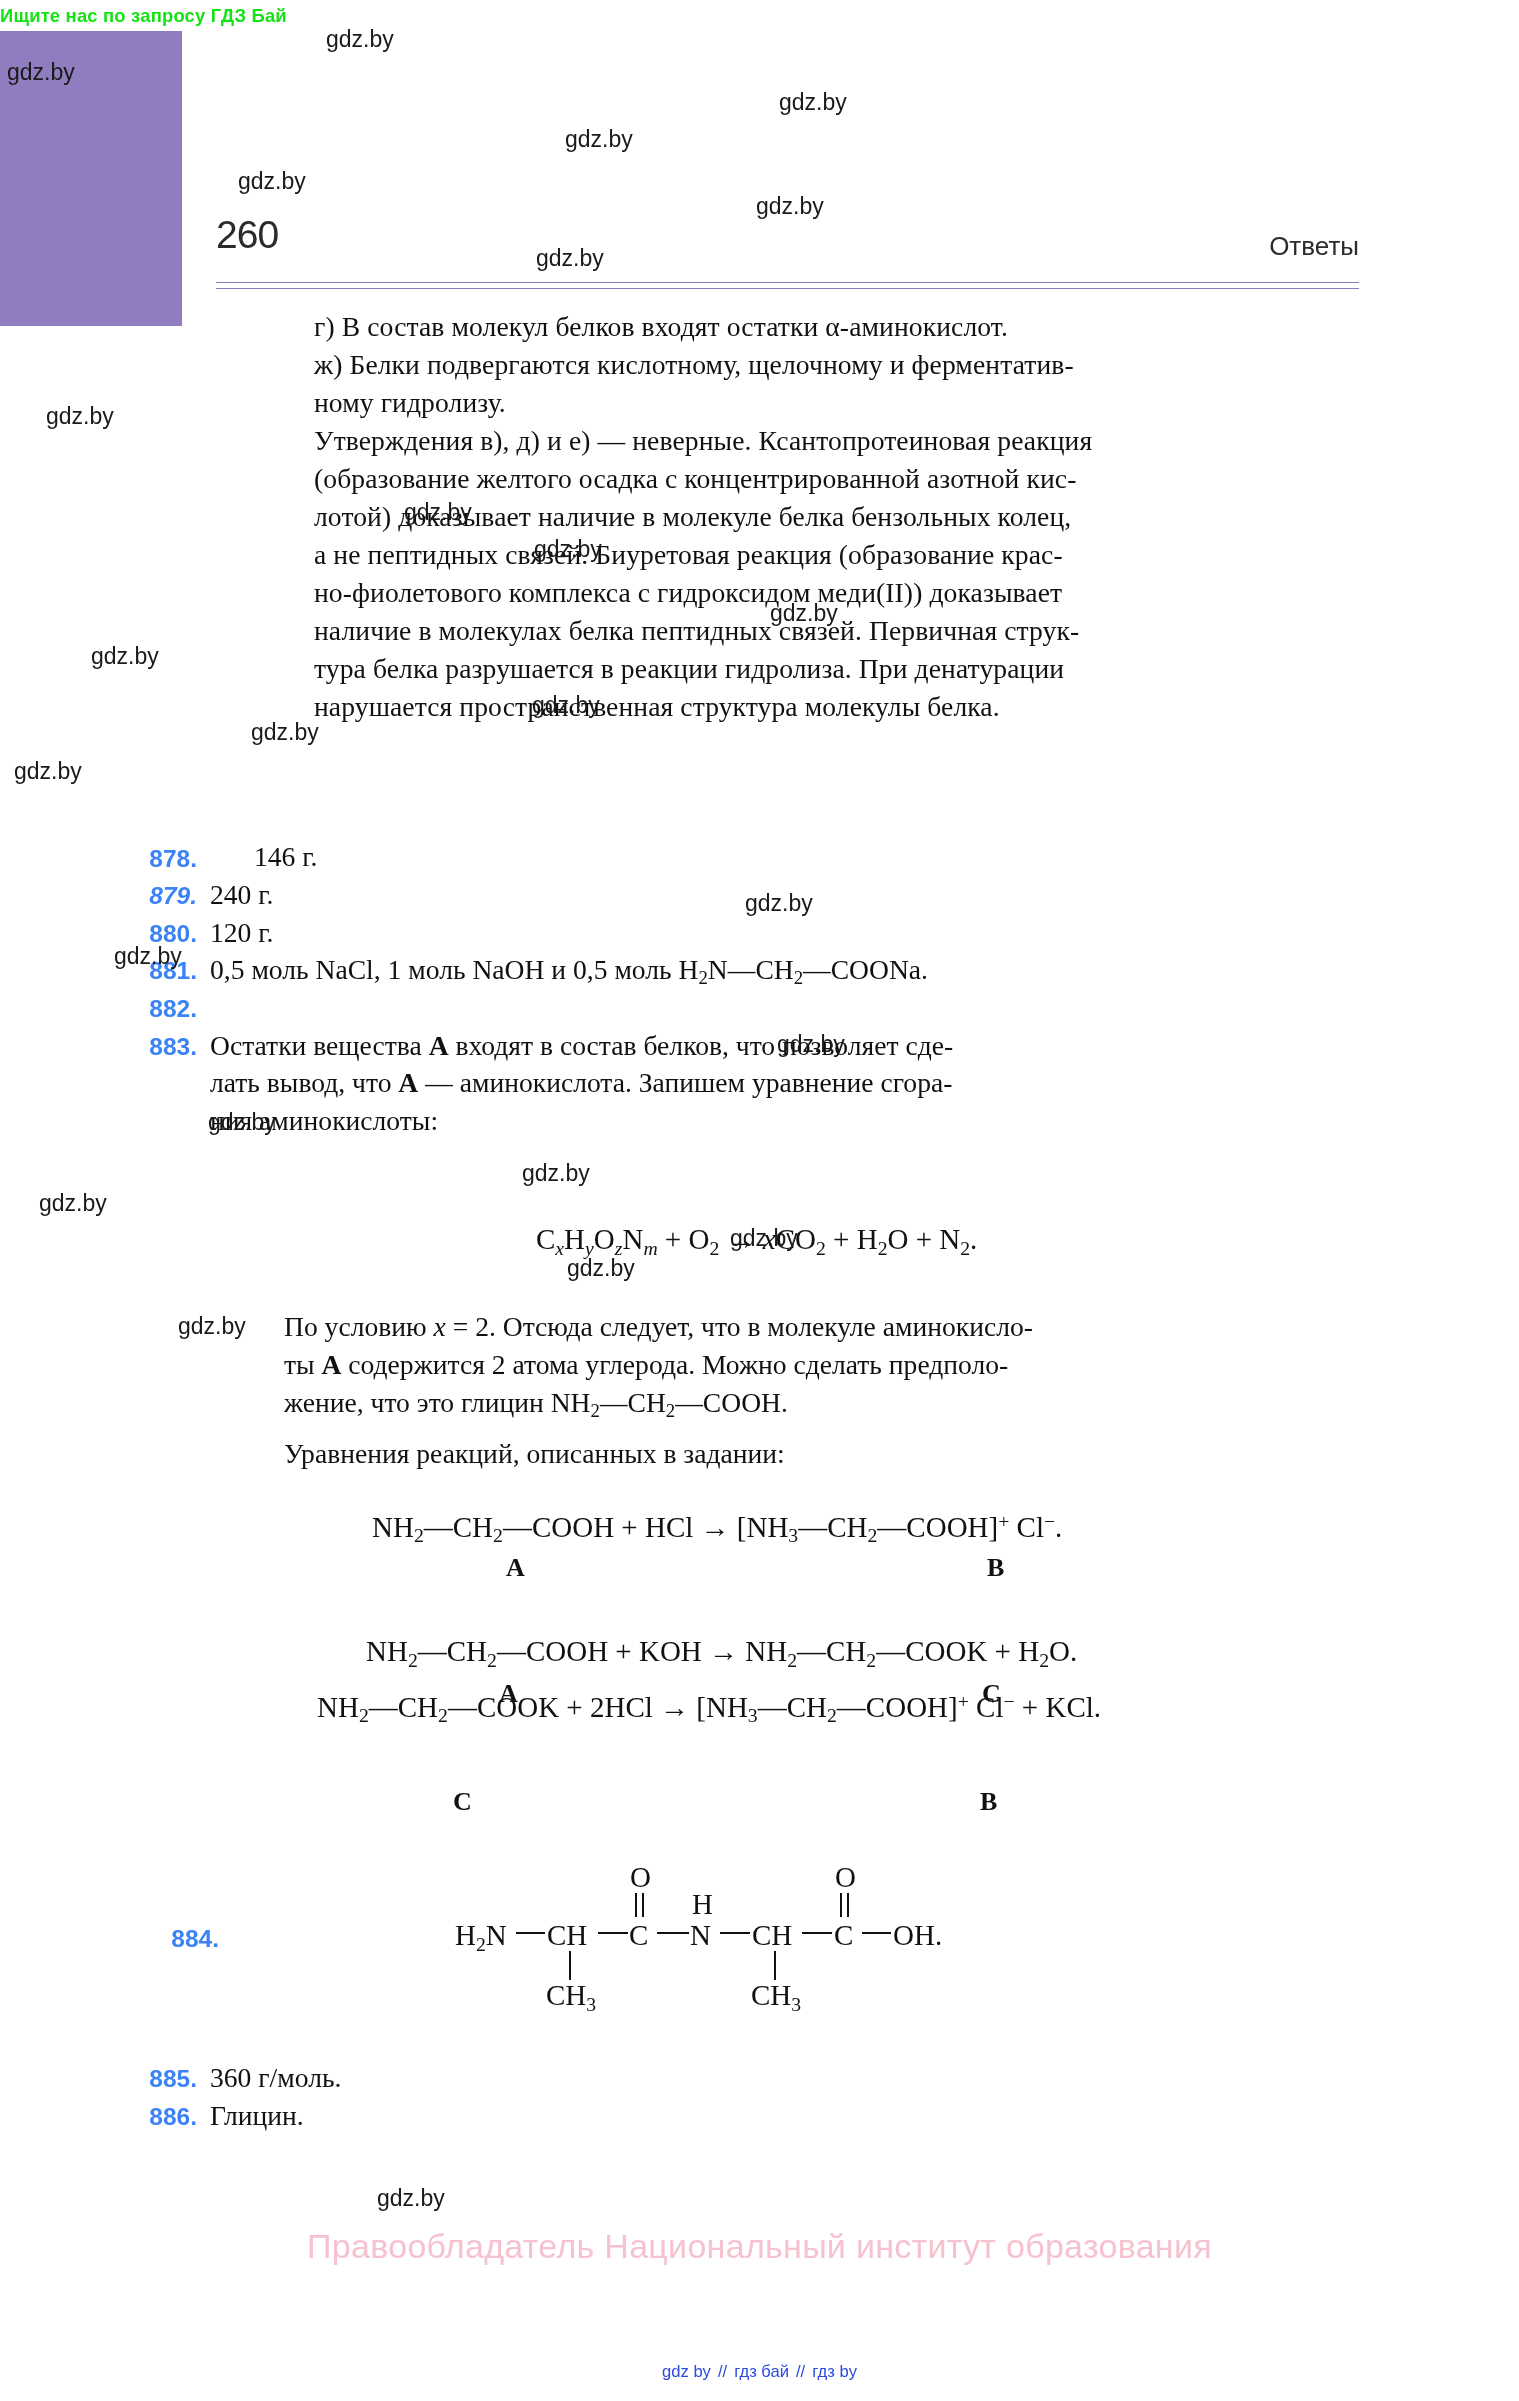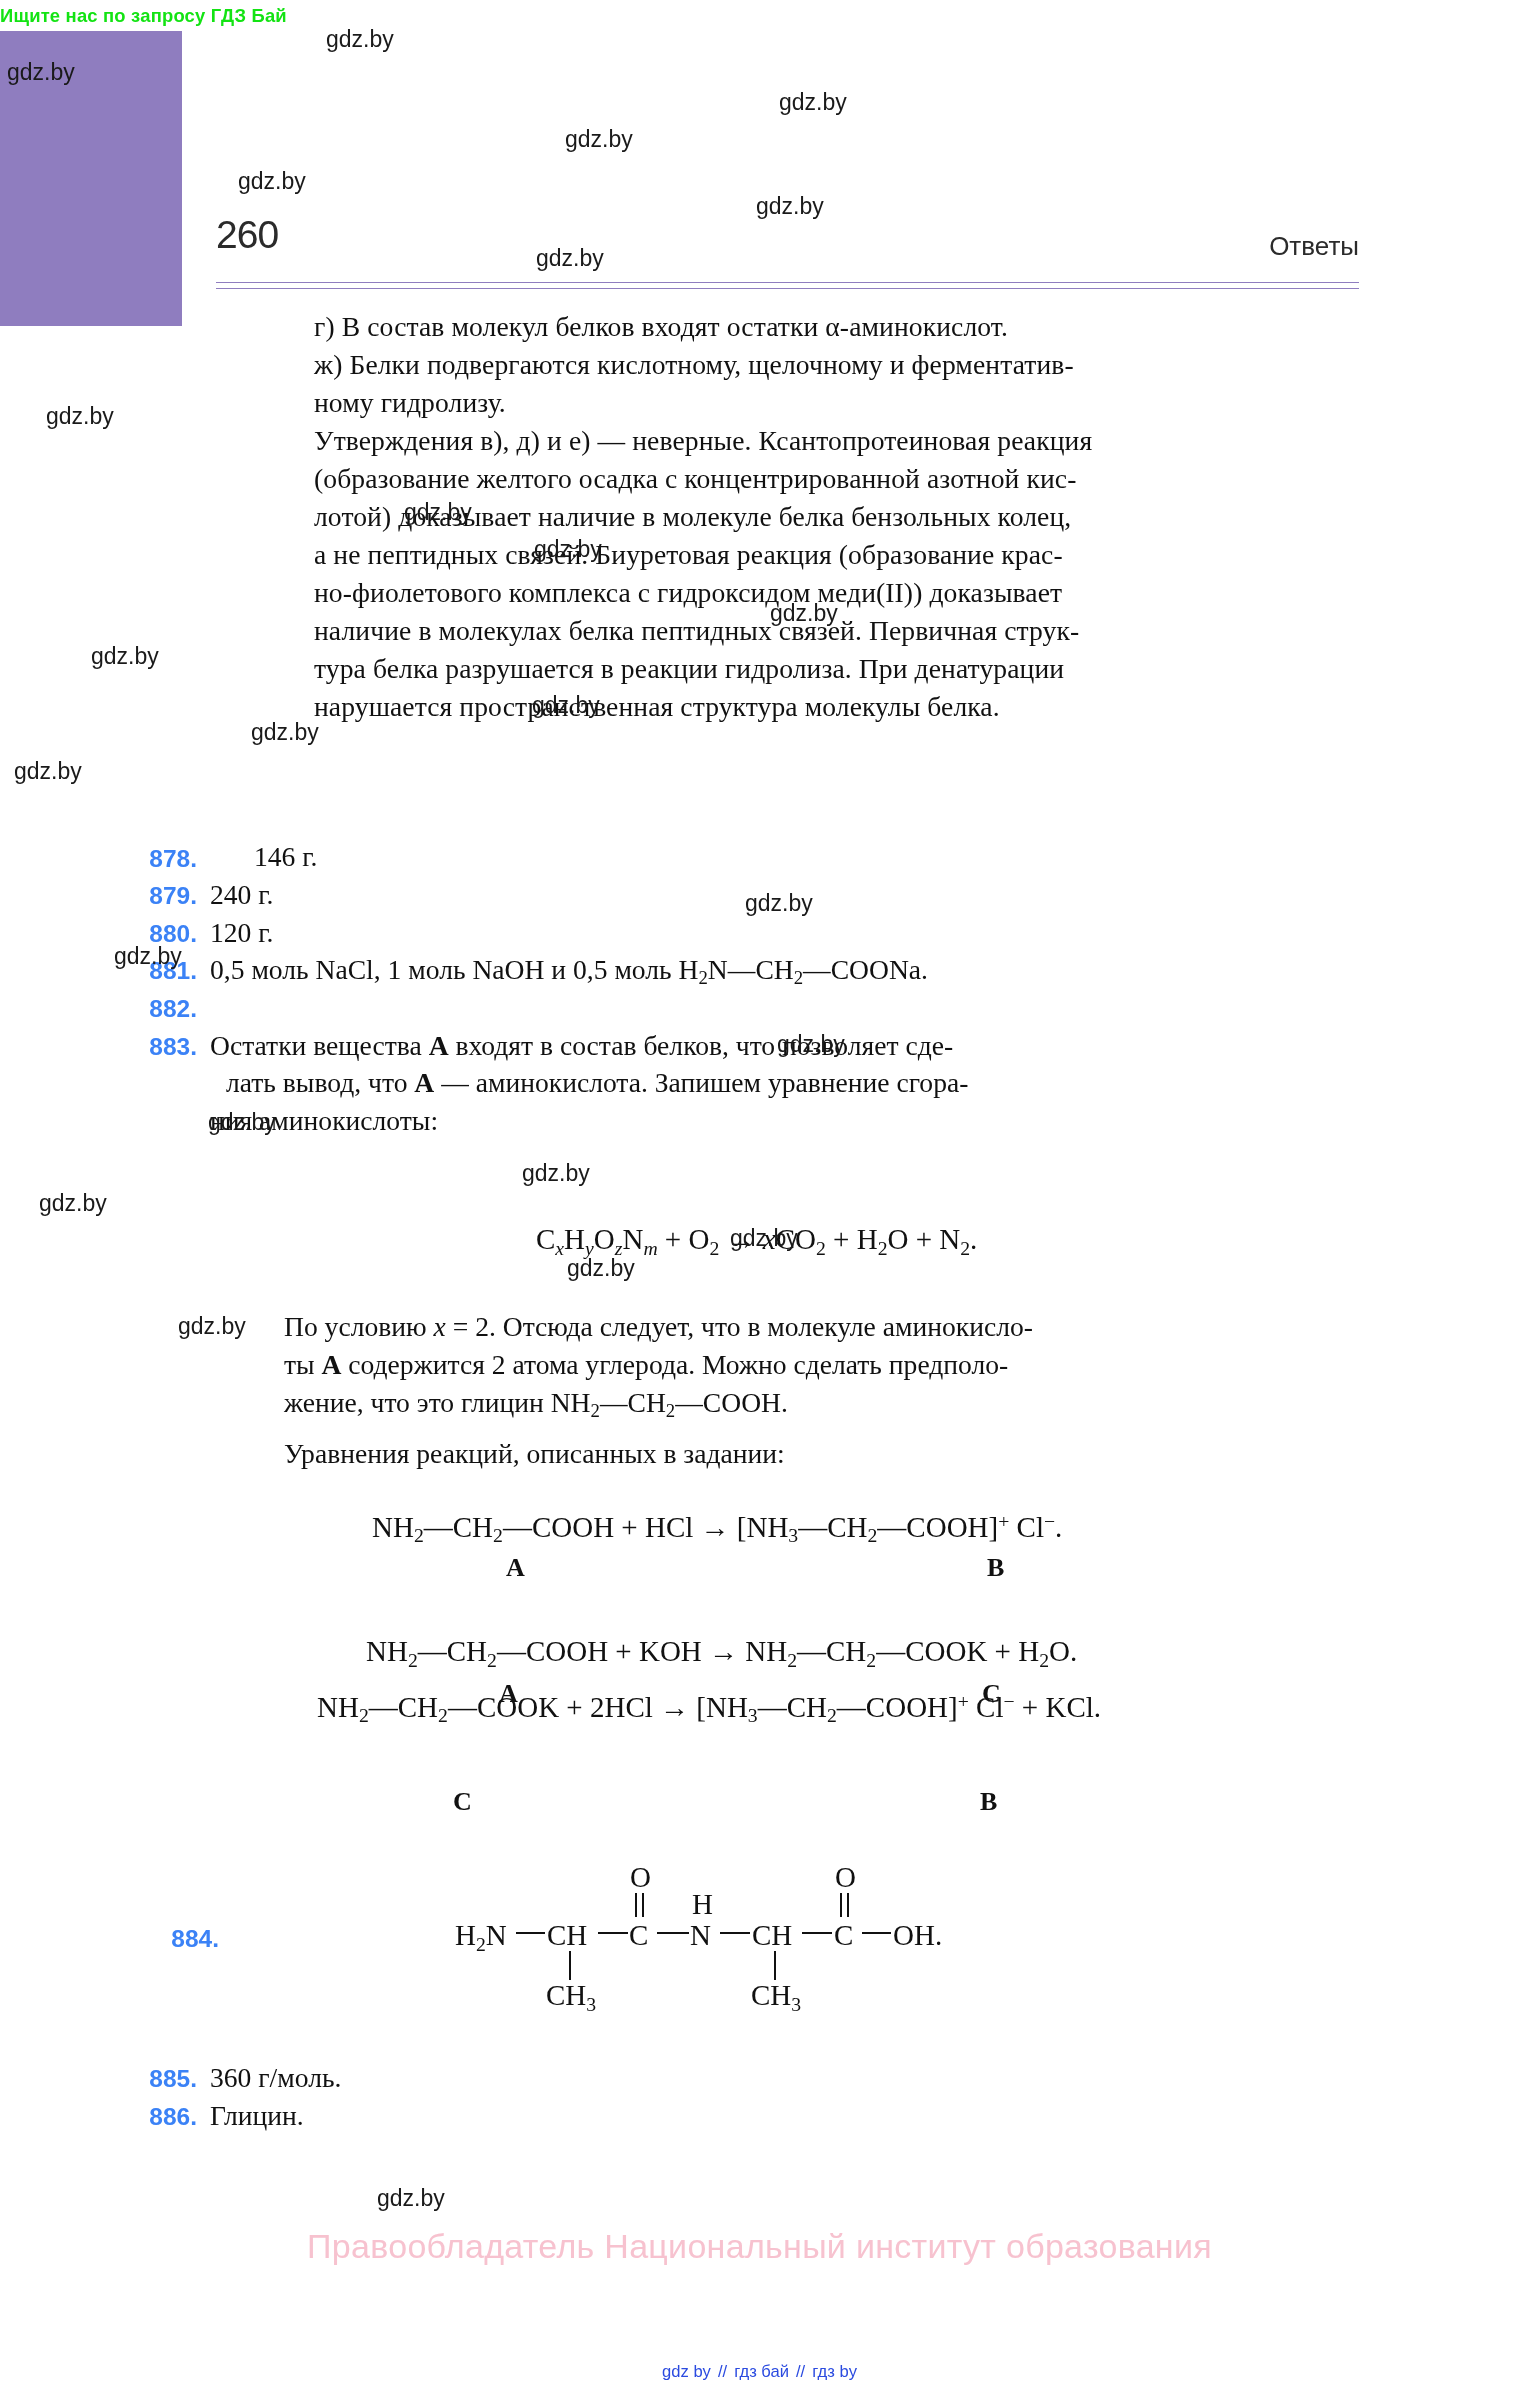--- a/index.html
+++ b/index.html
@@ -207,34 +207,34 @@
     <div class="tline">а не пептидных связей. Биуретовая реакция (образование крас-</div>
     <div class="tline">но-фиолетового комплекса с гидроксидом меди(II)) доказывает</div>
     <div class="tline">наличие в молекулах белка пептидных связей. Первичная струк-</div>
     <div class="tline">тура белка разрушается в реакции гидролиза. При денатурации</div>
     <div class="tline">нарушается пространственная структура молекулы белка.</div>
   </div>
 
   <div class="num" style="left:96px; top:845px;">878.</div>
   <div class="ans" style="left:210px; top:838px;margin-left:44px;">146 г.</div>
 
-  <div class="num" style="left:96px; top:882px;">879.</div>
+  <div class="num" style="left:96px; top:882px;font-style:italic;">879.</div>
   <div class="ans" style="left:210px; top:876px;">240 г.</div>
 
   <div class="num" style="left:96px; top:920px;">880.</div>
   <div class="ans" style="left:210px; top:914px;">120 г.</div>
 
   <div class="num" style="left:96px; top:957px;">881.</div>
   <div class="ans" style="left:210px; top:951px;">0,5 моль NaCl, 1 моль NaOH и 0,5 моль H<sub>2</sub>N—CH<sub>2</sub>—COONa.</div>
 
   <div class="num" style="left:96px; top:995px;">882.</div>
 
   <div class="num" style="left:96px; top:1033px;">883.</div>
   <div class="ans" style="left:210px; top:1027px;">Остатки вещества <span class="bold">A</span> входят в состав белков, что позволяет сде-</div>
-  <div class="ans" style="left:226px; top:1064px;">лать вывод, что <span class="bold">A</span> — аминокислота. Запишем уравнение сгора-</div>
+  <div class="ans" style="left:210px; top:1064px;">лать вывод, что <span class="bold">A</span> — аминокислота. Запишем уравнение сгора-</div>
   <div class="ans" style="left:210px; top:1102px;">ния аминокислоты:</div>
 
   <div class="eq" style="left:536px; top:1223px;">C<sub class="ital">x</sub>H<sub class="ital">y</sub>O<sub class="ital">z</sub>N<sub class="ital">m</sub> + O<sub>2</sub> → <span class="ital">x</span>CO<sub>2</sub> + H<sub>2</sub>O + N<sub>2</sub>.</div>
 
   <div class="ans" style="left:284px; top:1308px;">По условию <span class="ital">x</span> = 2. Отсюда следует, что в молекуле аминокисло-</div>
   <div class="ans" style="left:284px; top:1346px;">ты <span class="bold">A</span> содержится 2 атома углерода. Можно сделать предполо-</div>
   <div class="ans" style="left:284px; top:1384px;">жение, что это глицин NH<sub>2</sub>—CH<sub>2</sub>—COOH.</div>
   <div class="ans" style="left:284px; top:1435px;">Уравнения реакций, описанных в задании:</div>
 
   <div class="eq" style="left:372px; top:1510px;">NH<sub>2</sub>—CH<sub>2</sub>—COOH + HCl → [NH<sub>3</sub>—CH<sub>2</sub>—COOH]<sup>+</sup> Cl<sup>−</sup>.</div>

